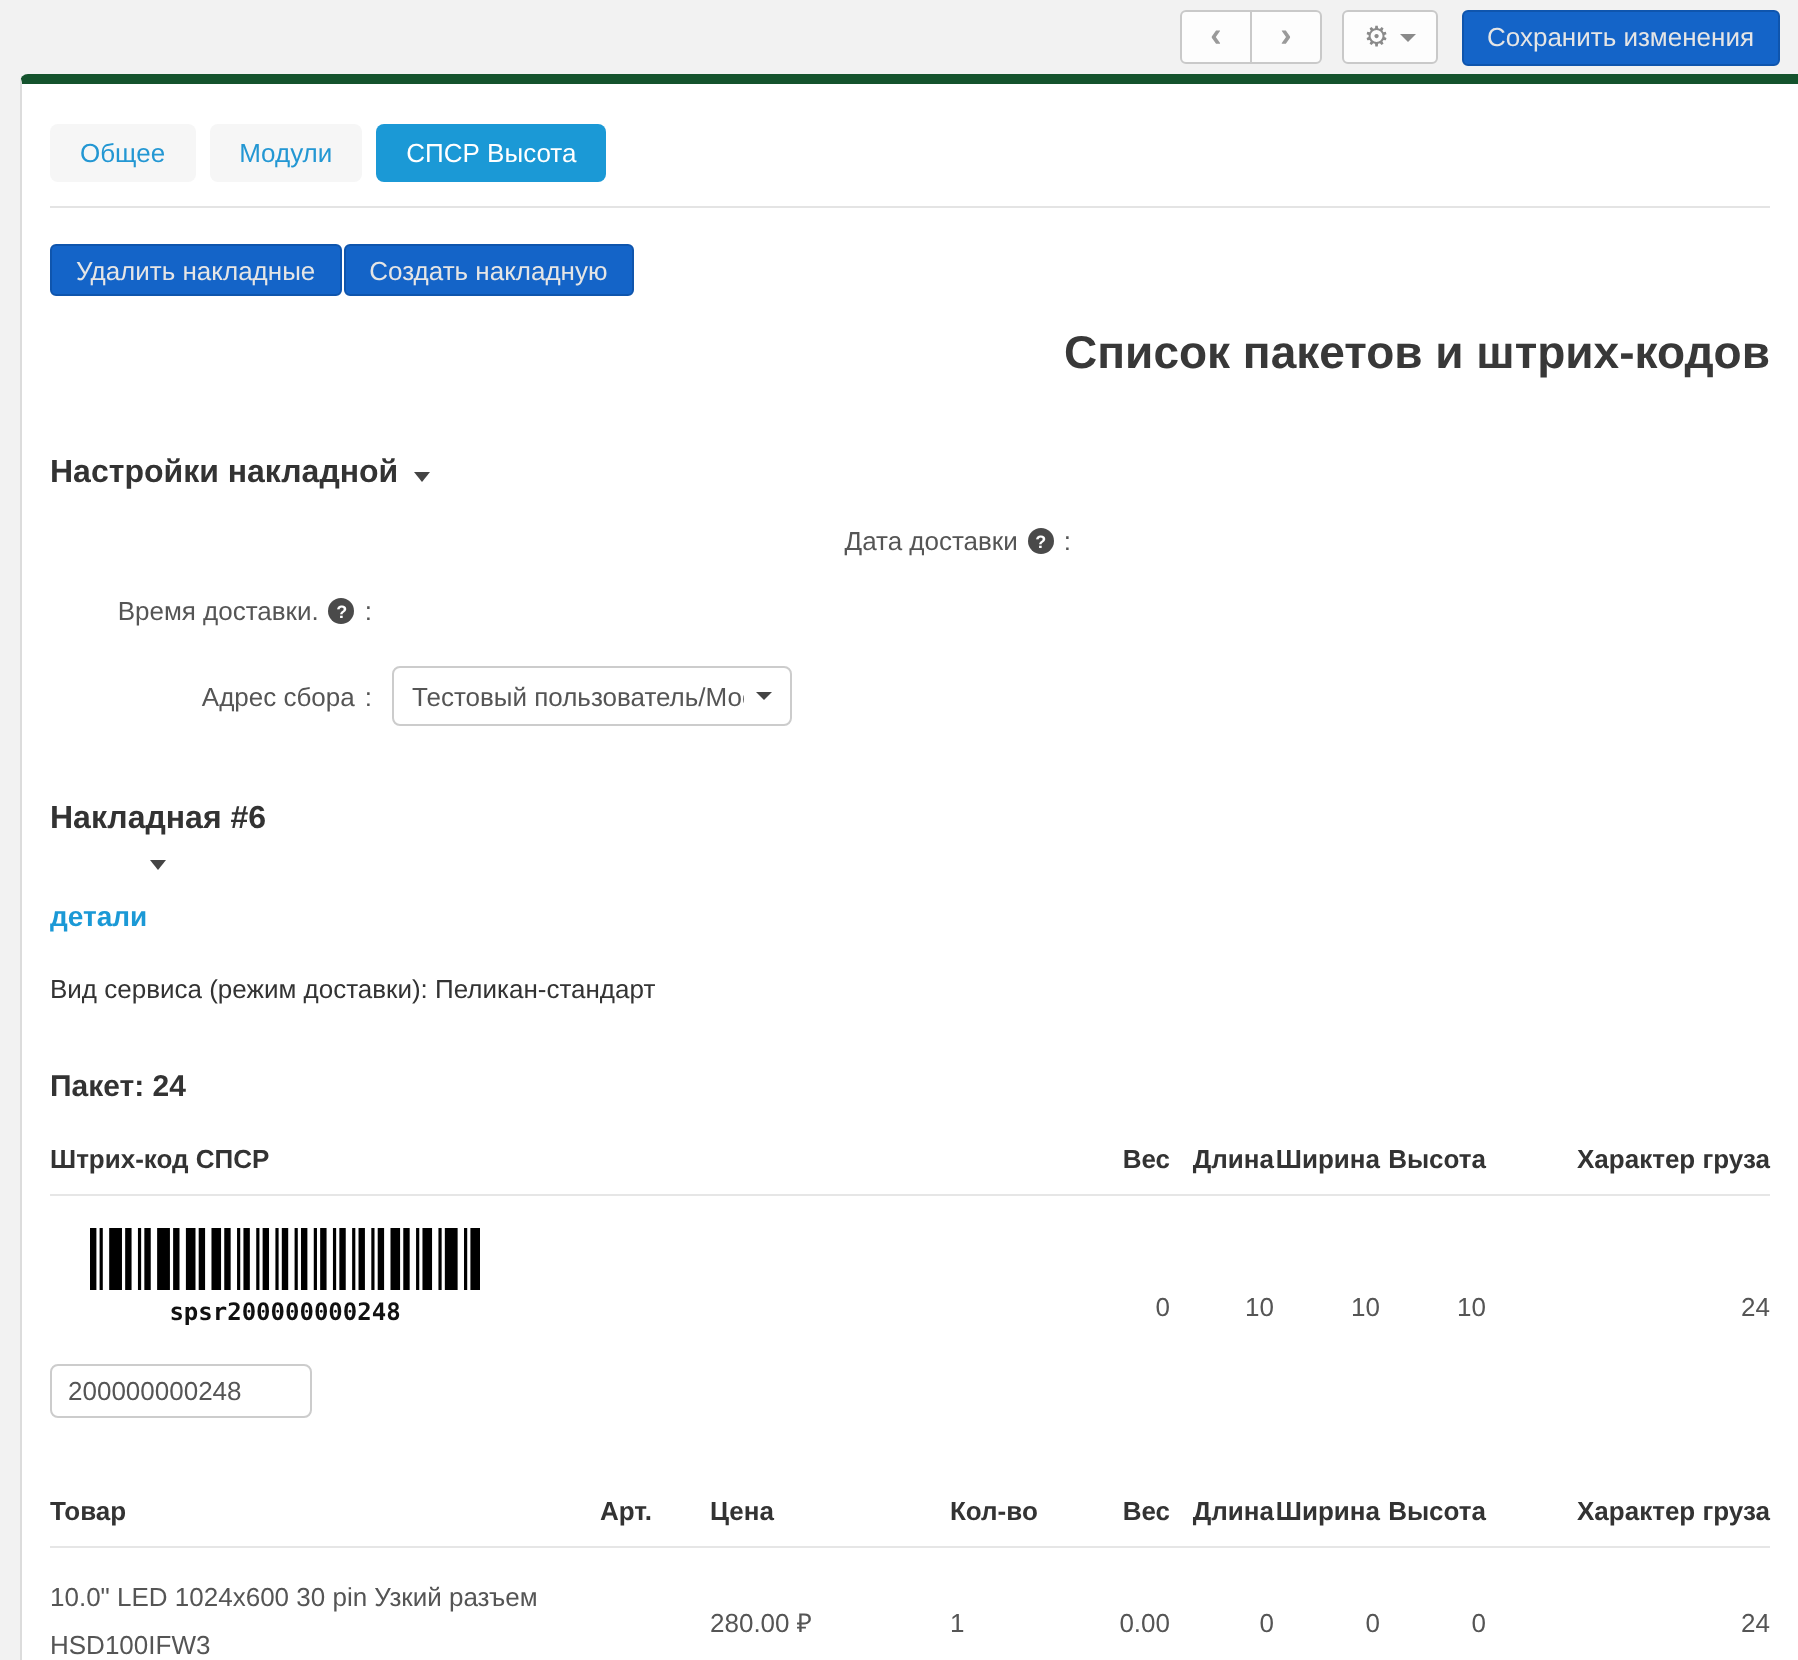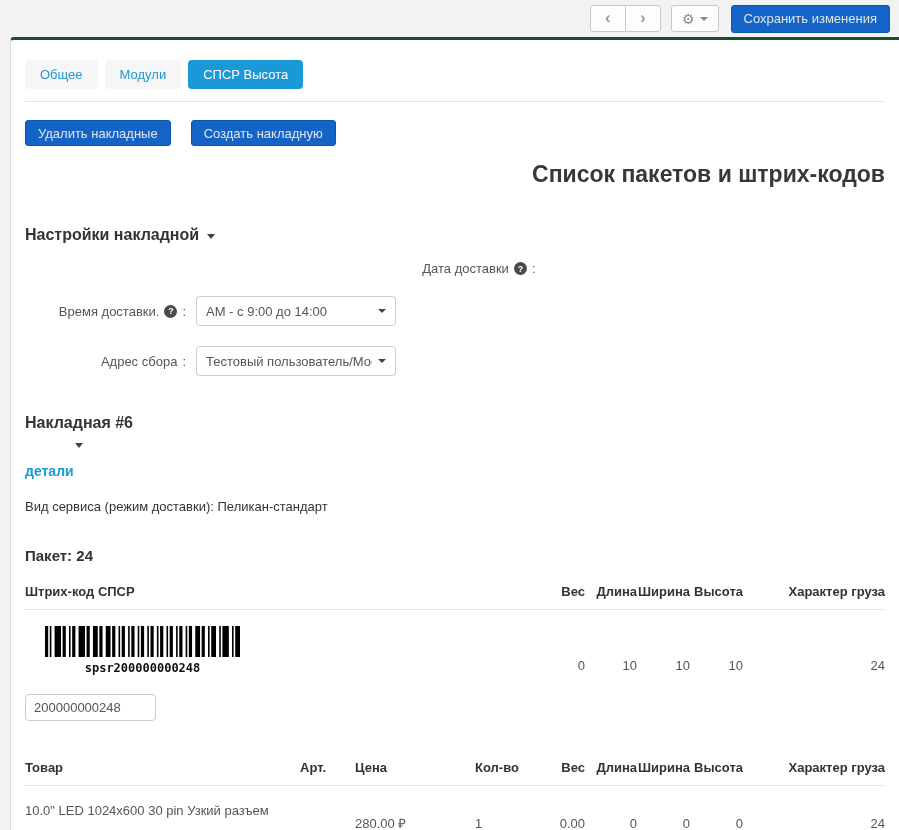--- a/index.html
+++ b/index.html
@@ -24,32 +24,32 @@
               border-radius:3px; display:flex; align-items:center; gap:5px; cursor:pointer; }
   .gear-glyph { font-family:"DejaVu Sans", sans-serif; font-size:14px; color:#8a8a8a; line-height:1; }
   .caret-down { width:0; height:0; border-left:4px solid transparent; border-right:4px solid transparent;
                 border-top:4px solid #8a8a8a; display:inline-block; }
   .btn-primary { height:27px; padding:0 12px; background:#1464c8; border:1px solid #0f55ad; border-radius:3px;
                  color:#e5e5e5; font-size:13px; cursor:pointer; font-family:"Liberation Sans", sans-serif; }
   .save-btn { margin-left:12px; height:28px; }
 
   
   .panel { position:absolute; left:10px; top:37px; width:889px; height:793px; background:#fff;
-           border-left:1px solid #dcdcdc; border-top:3px solid #14532d; border-top-left-radius:4px;
+           border-left:1px solid #dcdcdc; border-top:5px solid #14532d; border-top-left-radius:4px;
            padding:0 14px; overflow:hidden; }
 
   
   .tabs { padding-top:20px; display:flex; gap:7px; }
   .tab { padding:7px 15px; border-radius:4px; font-size:13px; cursor:pointer; border:none;
          background:#f6f6f6; color:#2397d3; font-family:"Liberation Sans", sans-serif; }
   .tab.active { background:#1b99d6; color:#fff; }
   .divider { height:1px; background:#e4e4e4; margin-top:12px; }
 
   
-  .actions { margin-top:18px; display:flex; gap:20px; }
+  .actions { margin-top:18px; display:flex; gap:1px; }
   .actions .btn-primary { height:26px; }
 
   h1.page-heading { margin-top:15px; font-size:23px; font-weight:bold; color:#383838;text-align:right; }
 
   .section-heading { margin-top:38px; font-size:16px; font-weight:bold; color:#333;
                      display:flex; align-items:center; gap:8px; cursor:pointer; width:fit-content; }
   .tri-down { width:0; height:0; border-left:4px solid transparent; border-right:4px solid transparent;
               border-top:5px solid #444; display:inline-block; margin-top:3px; }
 
   
@@ -143,26 +143,20 @@
         <span class="help-icon">?</span>
         <span>:</span>
       </div>
     </div>
 
     <div class="form-row">
       <div class="label-box">
         <span>Время доставки.</span>
         <span class="help-icon">?</span>
         <span>:</span>
-      </div>
-      <div class="control">
-        <div class="select-box">
-          <span class="val">AM - с 9:00 до 14:00</span>
-          <span class="caret-down"></span>
-        </div>
       </div>
     </div>
 
     <div class="form-row">
       <div class="label-box">
         <span>Адрес сбора</span>
           <span>:</span>
       </div>
       <div class="control">
         <div class="select-box">

